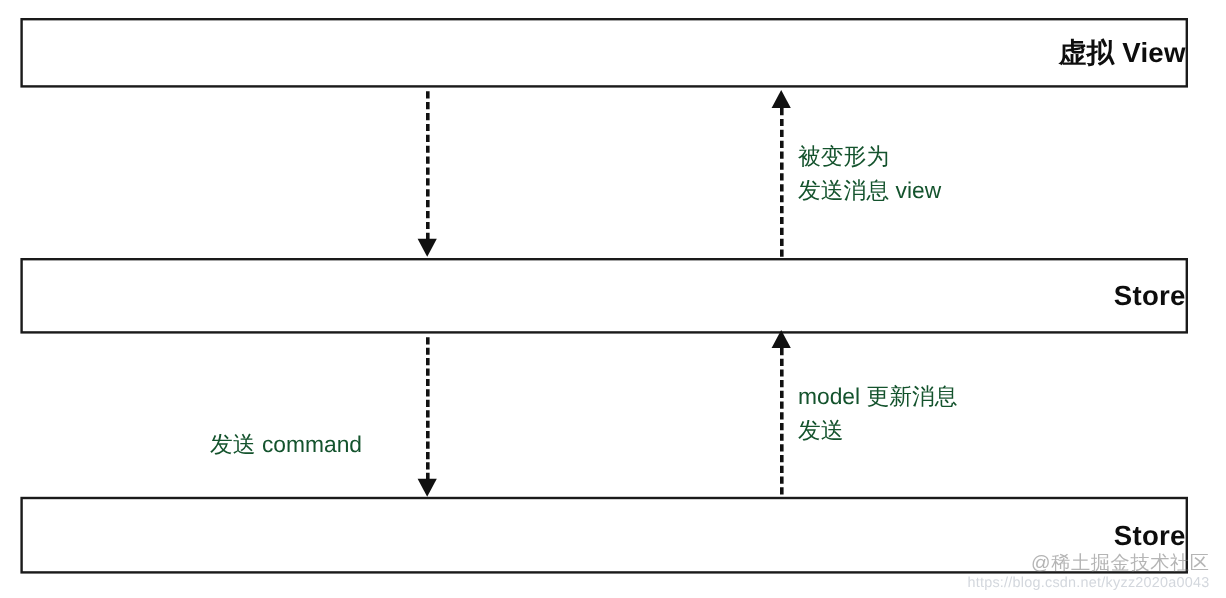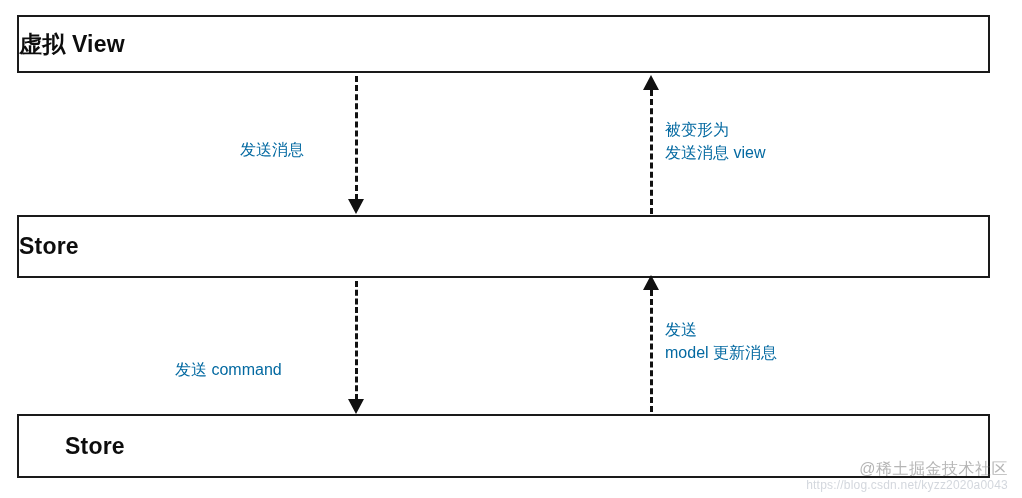--- a/index.html
+++ b/index.html
@@ -22,21 +22,21 @@
   
   .node-box {
     position: absolute;
     left: 17px;
     width: 973px;
     box-sizing: border-box;
     border: 2px solid #1a1a1a;
     background: #ffffff;
     display: flex;
     align-items: center;
-    justify-content: flex-start;
+    justify-content: flex-end;
   }
   .node-label {
     font-size: 23px;
     font-weight: bold;
     color: #0d0d0d;
     letter-spacing: 0.2px;
     line-height: 1;
     white-space: nowrap;
   }
   #box-view  { top: 15px;  height: 58px; }
@@ -69,22 +69,22 @@
   #conn-state-view      { left: 650px; top: 90px;  height: 124px; }
   #head-state-view      { left: 643px; top: 75px;  }
   #conn-state-store     { left: 355px; top: 281px; height: 119px; }
   #head-state-store     { left: 348px; top: 399px; }
   #conn-store-state     { left: 650px; top: 290px; height: 122px; }
   #head-store-state     { left: 643px; top: 275px; }
 
   
   .edge-label {
     position: absolute;
-    font-size: 16px;
-    color: #0369a1;
+    font-size: 19px;
+    color: #14532d;
     line-height: 1.45;
     white-space: nowrap;
   }
   #label-send-message     { left: 240px; top: 138px; }
   #label-transform        { left: 665px; top: 118px; }
   #label-send-command     { left: 175px; top: 358px; }
   #label-model-update     { left: 665px; top: 318px; }
   .edge-label .line { display: block; }
 
   
@@ -123,42 +123,39 @@
   <div id="box-state" class="node-box">
     <span class="node-label">Store</span>
   </div>
 
   <div id="box-store" class="node-box">
     <span class="node-label">Store</span>
   </div>
 
   <div id="conn-view-state" class="connector"></div>
   <div id="head-view-state" class="arrow-head down"></div>
-  <div id="label-send-message" class="edge-label">
-    <span class="line">发送消息</span>
-  </div>
 
   <div id="conn-state-view" class="connector"></div>
   <div id="head-state-view" class="arrow-head up"></div>
   <div id="label-transform" class="edge-label">
     <span class="line">被变形为</span>
     <span class="line">发送消息 view</span>
   </div>
 
   <div id="conn-state-store" class="connector"></div>
   <div id="head-state-store" class="arrow-head down"></div>
   <div id="label-send-command" class="edge-label">
     <span class="line">发送 command</span>
   </div>
 
   <div id="conn-store-state" class="connector"></div>
   <div id="head-store-state" class="arrow-head up"></div>
   <div id="label-model-update" class="edge-label">
+    <span class="line">model 更新消息</span>
     <span class="line">发送</span>
-    <span class="line">model 更新消息</span>
   </div>
 
   <div id="watermark">
     <span class="wm-handle">@稀土掘金技术社区</span>
     <span class="wm-url">https://blog.csdn.net/kyzz2020a0043</span>
   </div>
 
 </div>
 
 </body></html>

